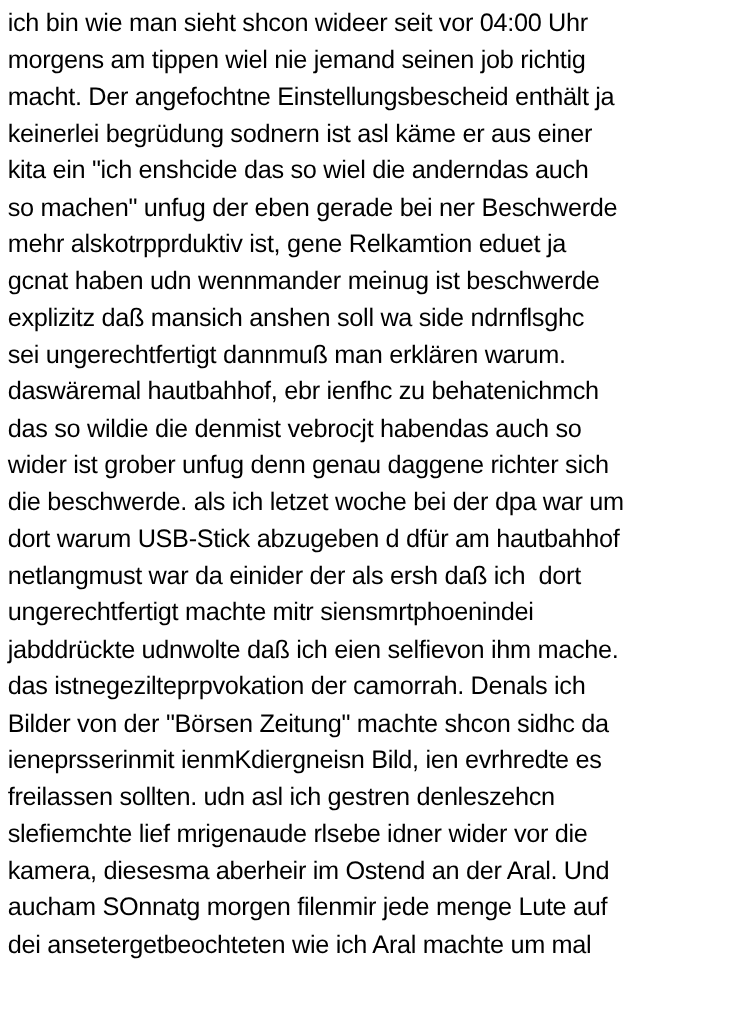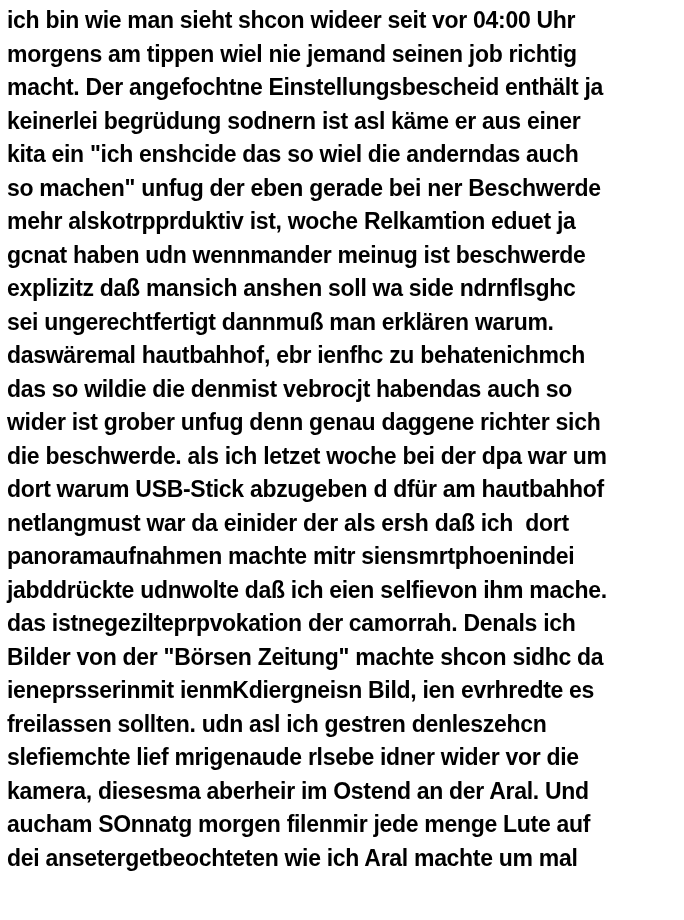--- a/index.html
+++ b/index.html
@@ -19,45 +19,45 @@
     box-sizing: border-box;
     padding: 4px 0 0 7px;
     background: #ffffff;
   }
   .text-line {
     font-size: 23px;
     line-height: 33.5px;
     color: #000000;
     white-space: pre;
     letter-spacing: -0.3px;
-    font-weight: 700;
+    font-weight: 400;
   }
 </style>
 </head>
 <body>
 
 <main class="document">
   <div id="text-lines">
       <div class="text-line">ich bin wie man sieht shcon wideer seit vor 04:00 Uhr</div>
       <div class="text-line">morgens am tippen wiel nie jemand seinen job richtig</div>
       <div class="text-line">macht. Der angefochtne Einstellungsbescheid enthält ja</div>
       <div class="text-line">keinerlei begrüdung sodnern ist asl käme er aus einer</div>
       <div class="text-line">kita ein "ich enshcide das so wiel die anderndas auch</div>
       <div class="text-line">so machen" unfug der eben gerade bei ner Beschwerde</div>
-      <div class="text-line">mehr alskotrpprduktiv ist, woche Relkamtion eduet ja</div>
+      <div class="text-line">mehr alskotrpprduktiv ist, gene Relkamtion eduet ja</div>
       <div class="text-line">gcnat haben udn wennmander meinug ist beschwerde</div>
       <div class="text-line">explizitz daß mansich anshen soll wa side ndrnflsghc</div>
       <div class="text-line">sei ungerechtfertigt dannmuß man erklären warum.</div>
       <div class="text-line">daswäremal hautbahhof, ebr ienfhc zu behatenichmch</div>
       <div class="text-line">das so wildie die denmist vebrocjt habendas auch so</div>
       <div class="text-line">wider ist grober unfug denn genau daggene richter sich</div>
       <div class="text-line">die beschwerde. als ich letzet woche bei der dpa war um</div>
       <div class="text-line">dort warum USB-Stick abzugeben d dfür am hautbahhof</div>
       <div class="text-line">netlangmust war da einider der als ersh daß ich  dort</div>
-      <div class="text-line">panoramaufnahmen machte mitr siensmrtphoenindei</div>
+      <div class="text-line">ungerechtfertigt machte mitr siensmrtphoenindei</div>
       <div class="text-line">jabddrückte udnwolte daß ich eien selfievon ihm mache.</div>
       <div class="text-line">das istnegezilteprpvokation der camorrah. Denals ich</div>
       <div class="text-line">Bilder von der "Börsen Zeitung" machte shcon sidhc da</div>
       <div class="text-line">ieneprsserinmit ienmKdiergneisn Bild, ien evrhredte es</div>
       <div class="text-line">freilassen sollten. udn asl ich gestren denleszehcn</div>
       <div class="text-line">slefiemchte lief mrigenaude rlsebe idner wider vor die</div>
       <div class="text-line">kamera, diesesma aberheir im Ostend an der Aral. Und</div>
       <div class="text-line">aucham SOnnatg morgen filenmir jede menge Lute auf</div>
       <div class="text-line">dei ansetergetbeochteten wie ich Aral machte um mal</div>
     </div>

